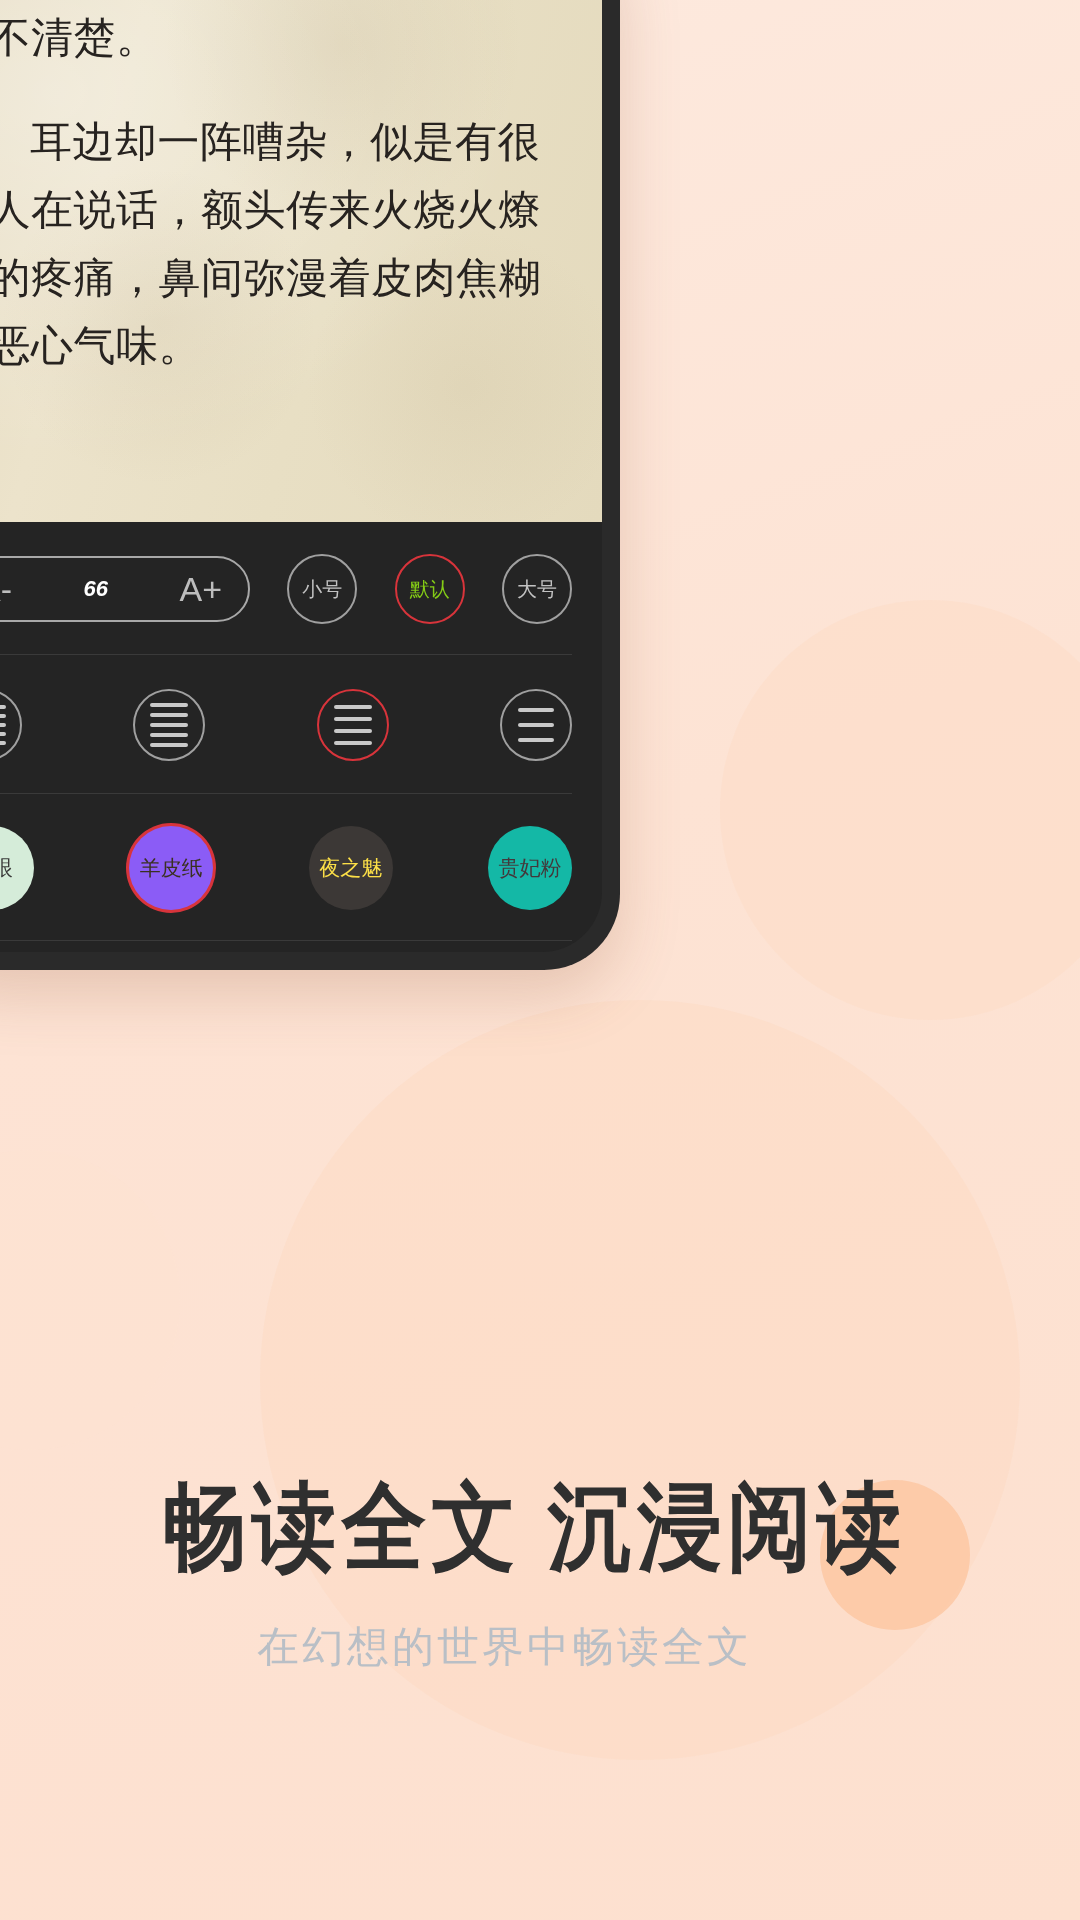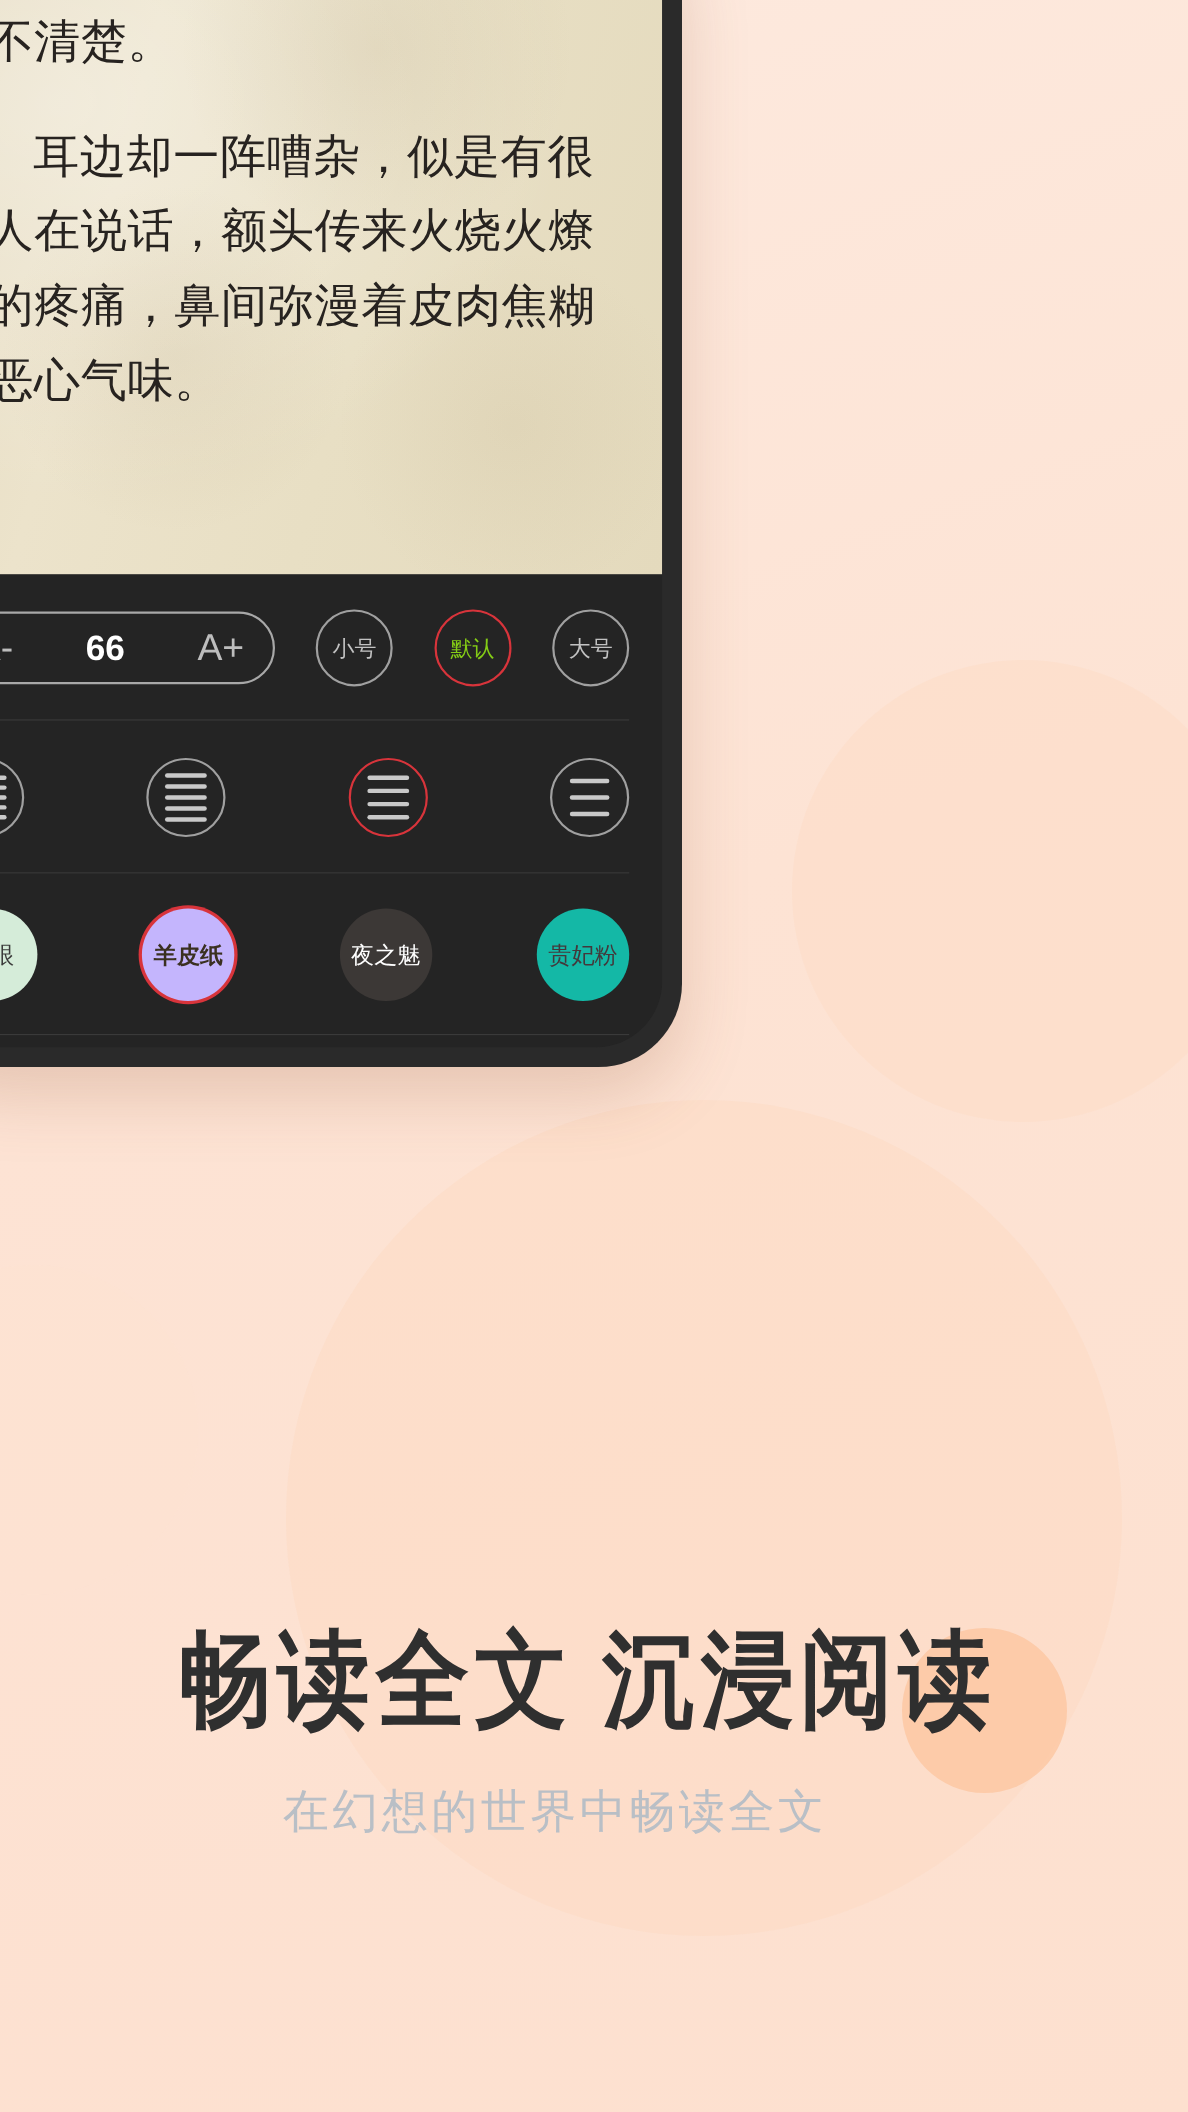--- a/index.html
+++ b/index.html
@@ -74,21 +74,21 @@
   .divider { height:1px; background:#3a3a3a; margin:0 0 0 0; }
 
   
   #row-fontsize { padding:32px 0 30px 0; justify-content:space-between; }
   #fontsize-stepper {
     width:300px; height:66px; border:2px solid #a8a8a8; border-radius:33px;
     display:flex; align-items:center; justify-content:space-between;
     padding:0 26px; box-sizing:border-box;
   }
   .step-glyph { color:#bdbdbd; font-size:34px; font-family:"Liberation Sans",sans-serif; }
-  #fontsize-value { color:#ffffff; font-size:32px; font-weight:bold; }
+  #fontsize-value { color:#ffffff; font-size:22px; font-weight:bold;font-style:italic; }
   .size-chip {
     width:70px; height:70px; border-radius:50%;
     border:2px solid #a0a0a0; color:#c2c2c2;
     display:flex; align-items:center; justify-content:center;
     font-size:20px;
     box-sizing:border-box;
     margin-left:14px;
   }
   .size-chip.sel { border-color:#d8343b; color:#84cc16;text-align:right; }
 
@@ -197,22 +197,22 @@
               <i style="width: 36px; margin-bottom: 11px;"></i>
               <i style="width: 36px; margin-bottom: 0px;"></i>
             </span>
           </div>
       </div>
 
       <div class="divider"></div>
 
       <div class="panel-row" id="row-theme">
         <div class="theme-chip" style="background: rgb(213, 236, 217); color: rgb(58, 58, 58);">护眼</div>
-        <div class="theme-chip sel" style="background: #c4b5fd; color: rgb(58, 48, 32); font-weight: bold;">羊皮纸</div>
-        <div class="theme-chip" style="background: rgb(60, 56, 54); color: #ffffff;">夜之魅</div>
+        <div class="theme-chip sel" style="background: #8b5cf6; color: rgb(58, 48, 32);">羊皮纸</div>
+        <div class="theme-chip" style="background: rgb(60, 56, 54); color: #fde047;">夜之魅</div>
         <div class="theme-chip" style="background: #14b8a6; color: rgb(67, 56, 59);">贵妃粉</div>
       </div>
 
       <div class="divider"></div>
 
       <div class="panel-row" id="row-anim">
         
         
         
       </div>

